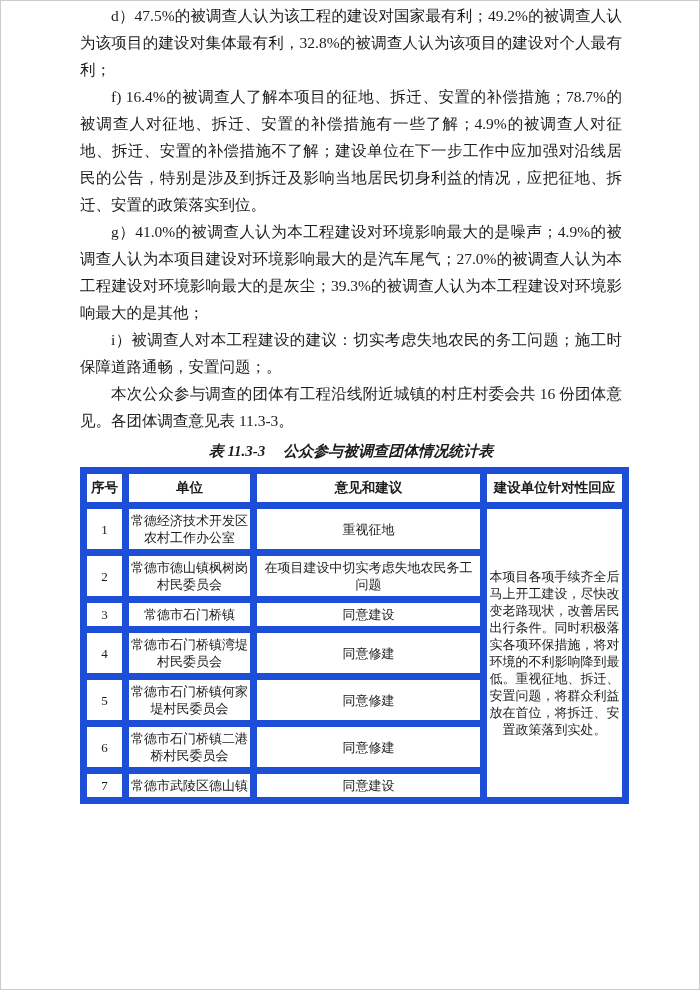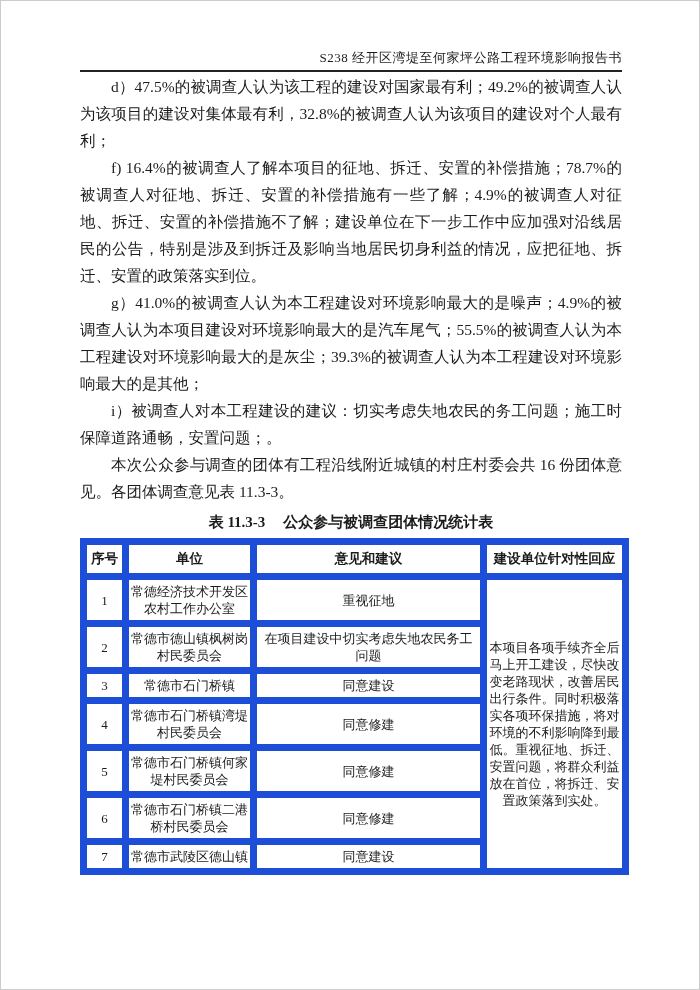--- a/index.html
+++ b/index.html
@@ -27,20 +27,21 @@
   .body-text { margin-top:1px; font-size:15.5px; line-height:27px; text-align:justify; }
   .body-text p { margin:0; text-indent:2em; }
   .section-heading { margin:0; text-indent:0; font-weight:normal; }
   .section-heading .sec-num { margin-right:14px; }
 
   .table-caption {
     margin-top:8px;
     text-align:center;
     font-weight:bold;
     font-size:15px;
+    font-style:italic;
   }
   .table-caption .cap-title { margin-left:18px; }
 
   table.survey {
     width:100%;
     margin-top:6px;
     border-collapse:collapse;
     table-layout:fixed;
     border:2px solid #222222;
   }
@@ -69,28 +70,25 @@
     vertical-align:middle;
     padding:4px 7px;
   }
 </style>
 </head>
 <body>
 
 <div class="page">
   <div class="content">
 
-    <div class="running-head">
-      <span>S238 经开区湾堤至何家坪公路工程环境影响报告书</span>
-    </div>
 
     <div class="body-text">
       <p>d）47.5%的被调查人认为该工程的建设对国家最有利；49.2%的被调查人认为该项目的建设对集体最有利，32.8%的被调查人认为该项目的建设对个人最有利；</p>
       <p>f) 16.4%的被调查人了解本项目的征地、拆迁、安置的补偿措施；78.7%的被调查人对征地、拆迁、安置的补偿措施有一些了解；4.9%的被调查人对征地、拆迁、安置的补偿措施不了解；建设单位在下一步工作中应加强对沿线居民的公告，特别是涉及到拆迁及影响当地居民切身利益的情况，应把征地、拆迁、安置的政策落实到位。</p>
-      <p>g）41.0%的被调查人认为本工程建设对环境影响最大的是噪声；4.9%的被调查人认为本项目建设对环境影响最大的是汽车尾气；55.5%的被调查人认为本工程建设对环境影响最大的是灰尘；39.3%的被调查人认为本工程建设对环境影响最大的是其他；</p>
+      <p>g）41.0%的被调查人认为本工程建设对环境影响最大的是噪声；4.9%的被调查人认为本项目建设对环境影响最大的是汽车尾气；27.0%的被调查人认为本工程建设对环境影响最大的是灰尘；39.3%的被调查人认为本工程建设对环境影响最大的是其他；</p>
       <p>i）被调查人对本工程建设的建议：切实考虑失地农民的务工问题；施工时保障道路通畅，安置问题；。</p>
       <p>本次公众参与调查的团体有工程沿线附近城镇的村庄村委会共 16 份团体意见。各团体调查意见表 11.3-3。</p>
     </div>
 
     <div class="table-caption">
       <span>表 11.3-3</span><span class="cap-title">公众参与被调查团体情况统计表</span>
     </div>
 
     <table class="survey">
       <colgroup>

